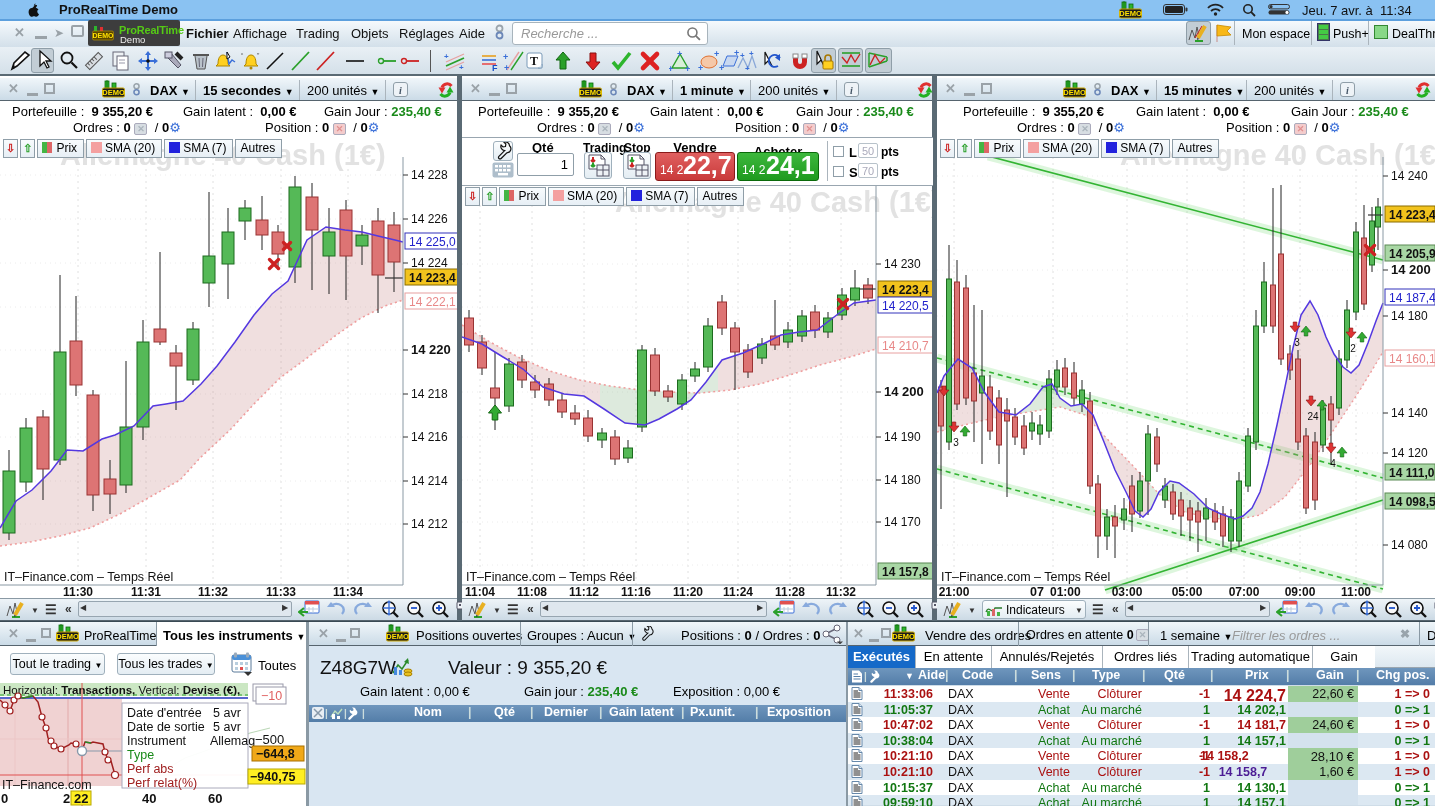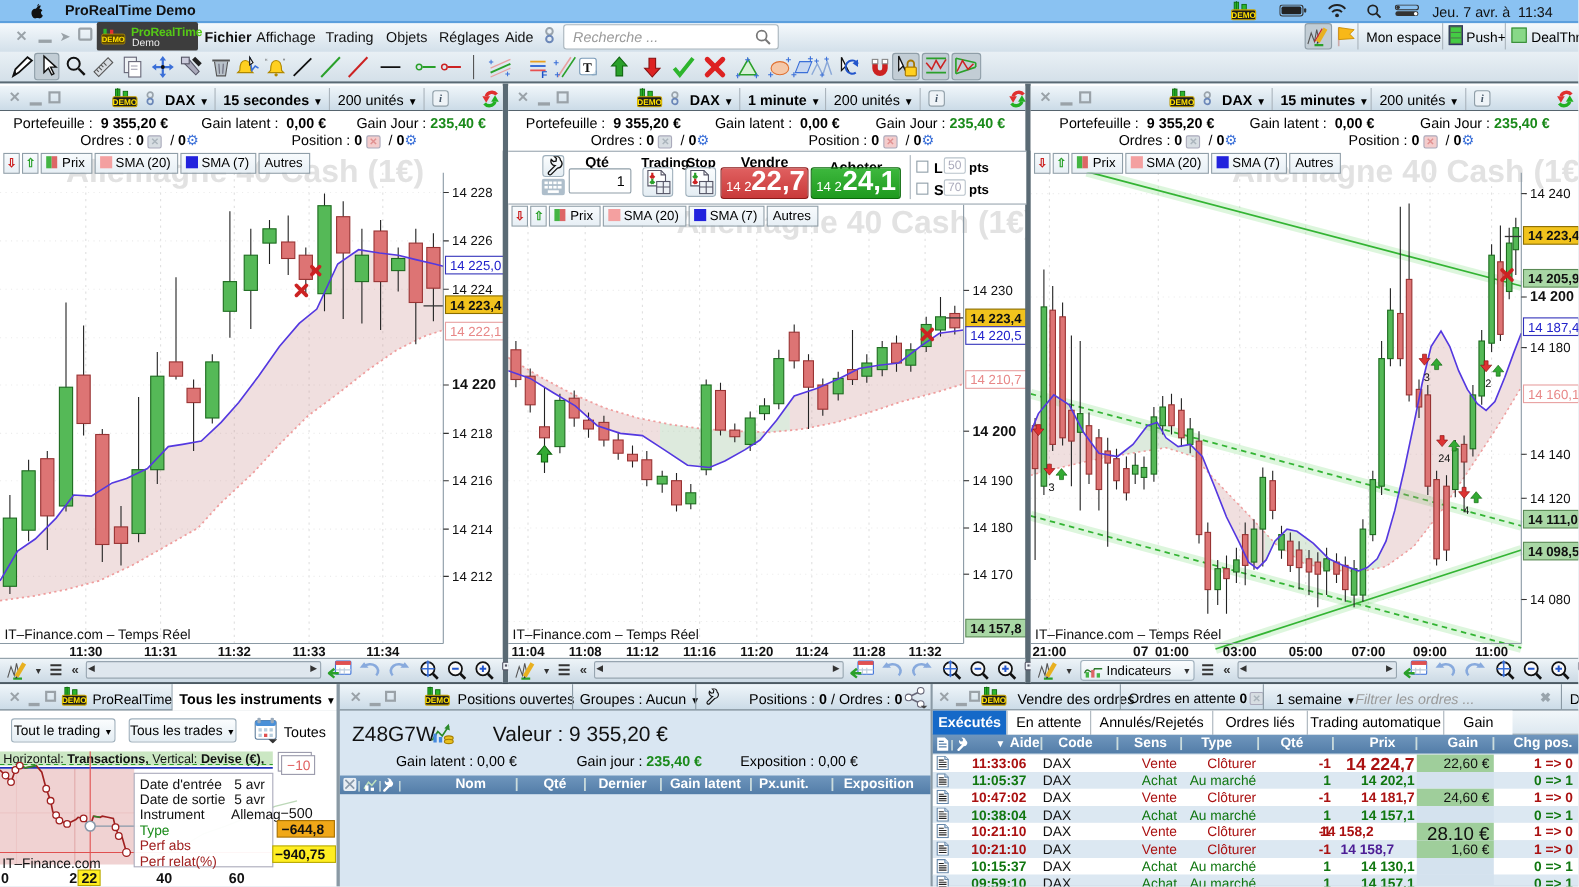--- a/index.html
+++ b/index.html
@@ -1373,21 +1373,21 @@
         <line x1="2.5" y1="10" x2="9.5" y2="10"></line>
       </g>
     </svg></div>
 <div class="abs" style="left:848px;top:749px;width:85px;text-align:right;font-size:12.5px;color:#aa1111;font-weight:bold;">10:21:10</div>
 <div class="abs" style="left:948px;top:749px;font-size:12.5px;color:#111;">DAX</div>
 <div class="abs" style="left:990px;top:749px;width:80px;text-align:right;font-size:12.5px;color:#aa1111;">Vente</div>
 <div class="abs" style="left:1060px;top:749px;width:82px;text-align:right;font-size:12.5px;color:#aa1111;">Clôturer</div>
 <div class="abs" style="left:1130px;top:749px;width:80px;text-align:right;font-size:12.5px;color:#aa1111;font-weight:bold;">-1</div>
 <div class="abs" style="left:1200px;top:749px;width:86px;text-align:left;font-size:12.5px;color:#aa1111;font-weight:bold;">14 158,2</div>
 <div class="abs" style="left:1288px;top:748px;width:70px;height:16px;background:#9fce9b;"></div>
-<div class="abs" style="left:1288px;top:749px;width:66px;text-align:right;font-size:17px;color:#111;">28,10 €</div>
+<div class="abs" style="left:1288px;top:749px;width:66px;text-align:right;font-size:13px;color:#111;">28,10 €</div>
 <div class="abs" style="left:1360px;top:749px;width:70px;text-align:right;font-size:12.5px;color:#aa1111;font-weight:bold;">1 =&gt; 0</div>
 <div class="abs" style="left:848px;top:764px;width:587px;height:16px;background:#dce8f2;"></div>
 <div class="abs" style="left:851px;top:765px;"><svg width="12" height="13" viewBox="0 0 12 13">
       <path d="M1,0.5 L8,0.5 L11,3.5 L11,12.5 L1,12.5 Z" fill="#fff" stroke="#6688aa"></path>
       <path d="M8,0.5 L8,3.5 L11,3.5" fill="#dce8f2" stroke="#6688aa"></path>
       <g stroke="#222">
         <line x1="2.5" y1="4" x2="7" y2="4"></line>
         <line x1="2.5" y1="6" x2="9.5" y2="6"></line>
         <line x1="2.5" y1="8" x2="9.5" y2="8"></line>
         <line x1="2.5" y1="10" x2="9.5" y2="10"></line>

